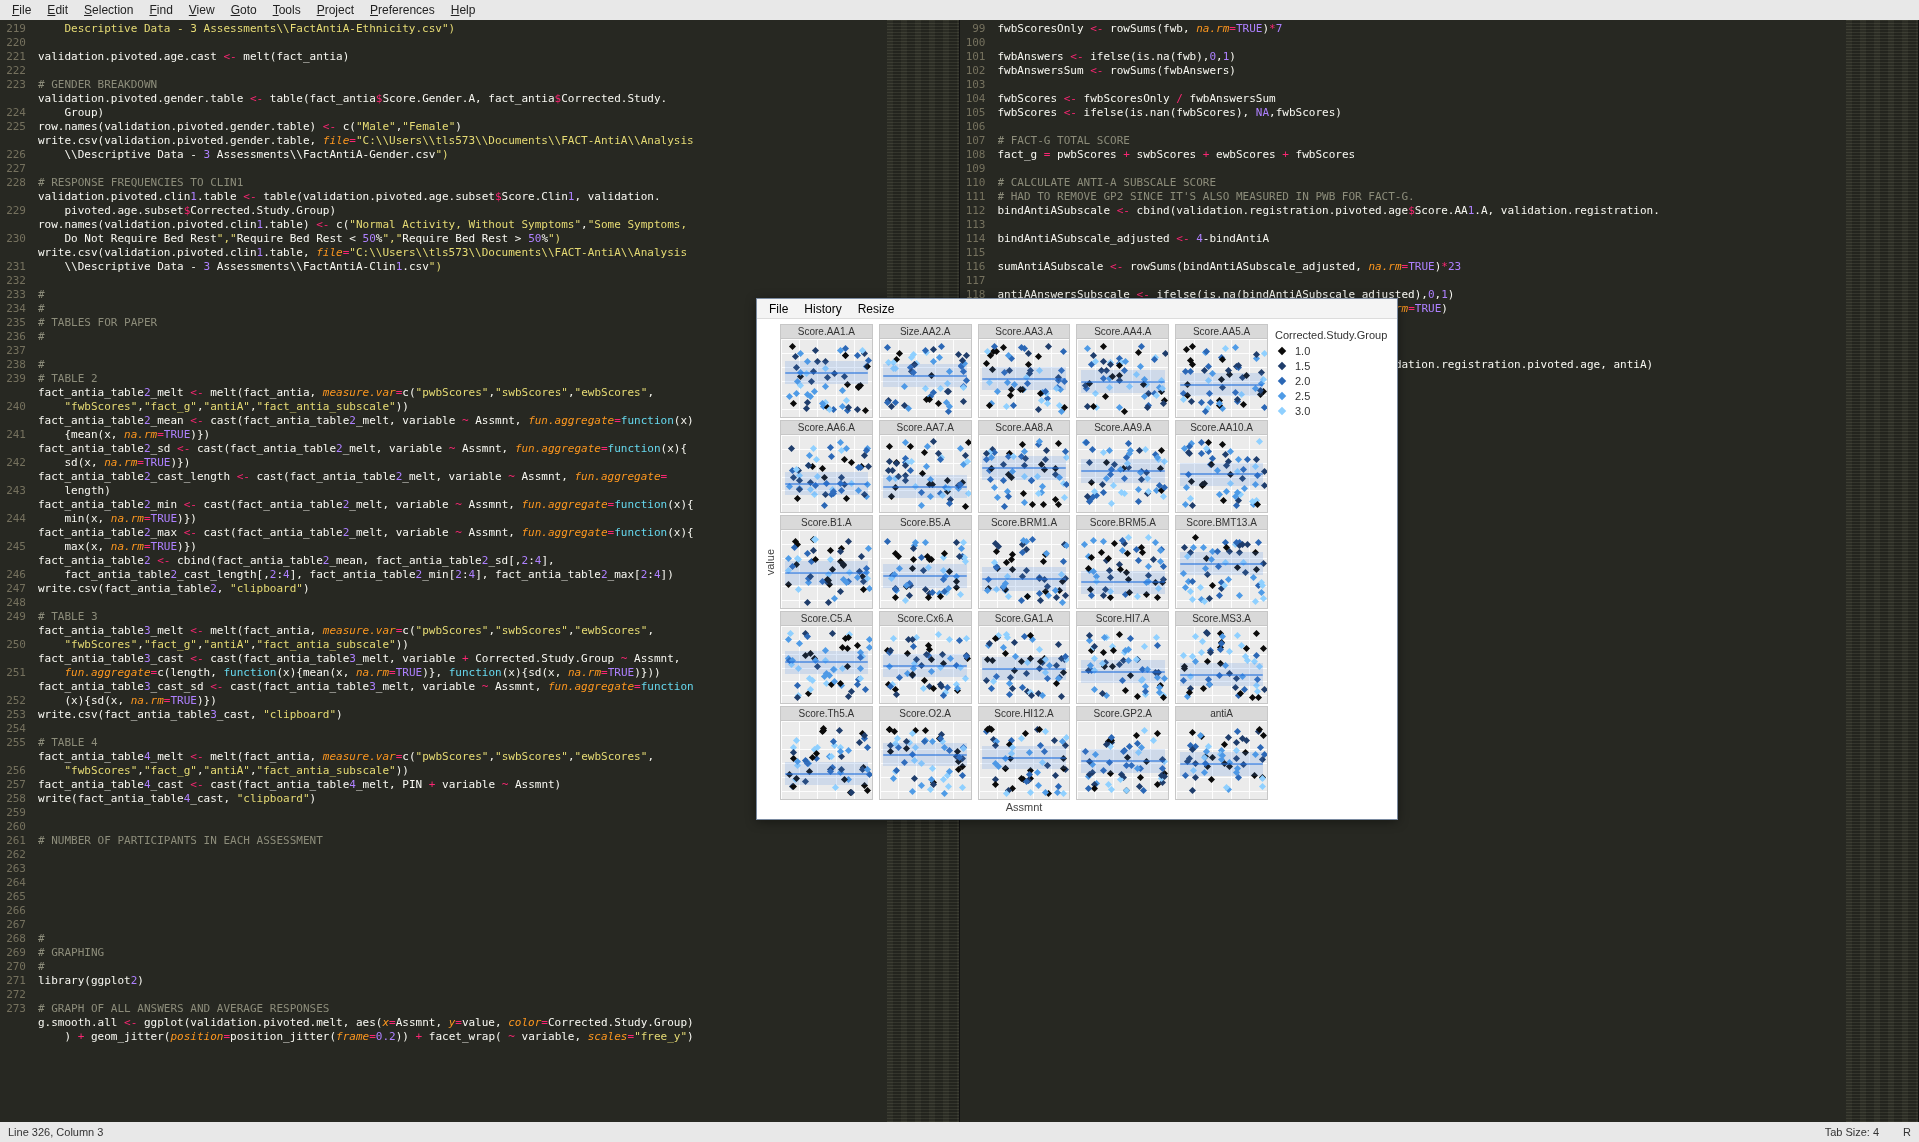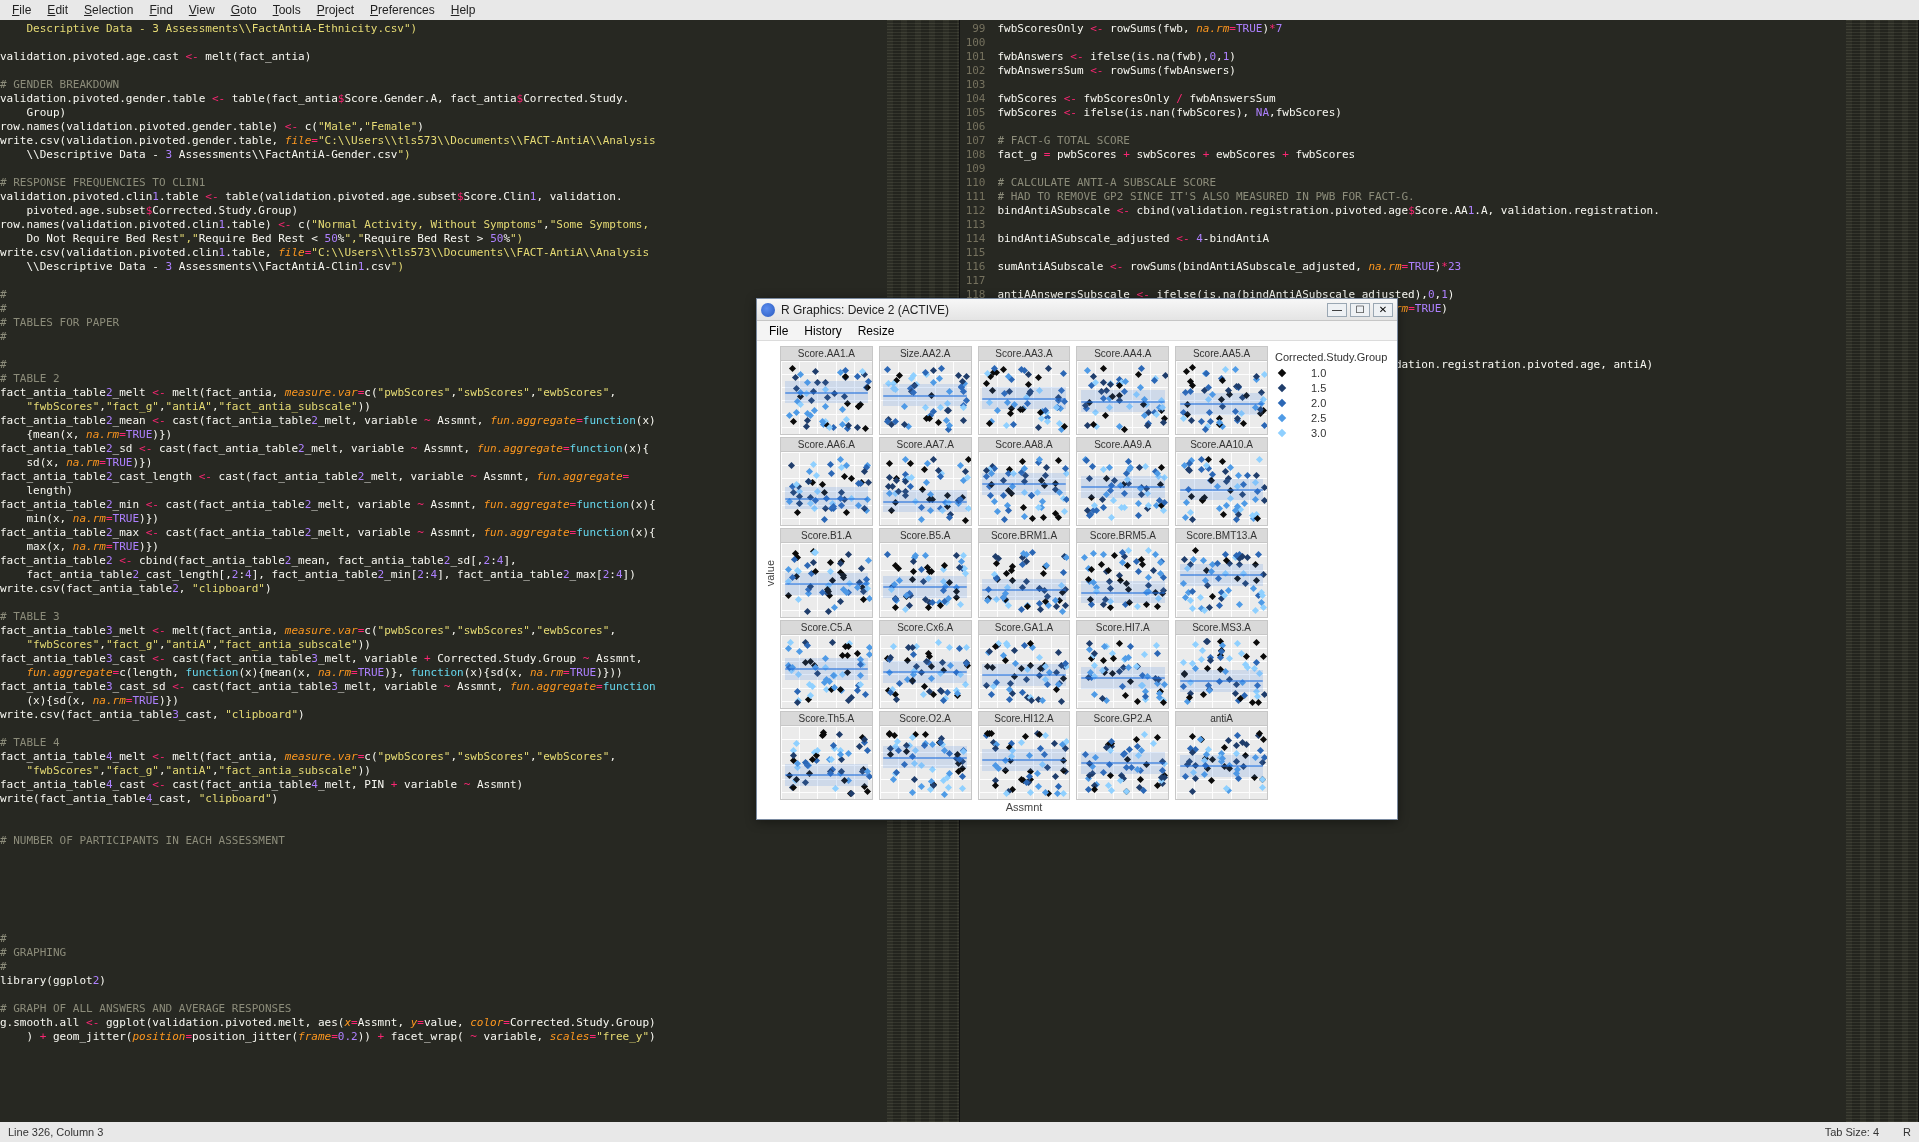--- a/index.html
+++ b/index.html
@@ -203,21 +203,21 @@
 .smooth { position:absolute; left:4%; right:4%; height:2px; background: rgba(30,110,220,0.55); border-radius:2px; }
 .smooth-band { position:absolute; left:4%; right:4%; background: rgba(80,140,230,0.18); }
 .yticks { position:absolute; left:-16px; top:0; bottom:0; width:16px; font-size:8px; color:#555; display:flex; flex-direction:column; justify-content:space-between; padding:2px 0; text-align:right; }
 
 .legend {
   width: 120px;
   padding: 6px 4px;
   font-size: 11px;
 }
 .legend .lh { color:#333; margin-bottom:4px; }
-.legend .li { display:flex; align-items:center; gap:22px; margin:3px 0; color:#333;}
+.legend .li { display:flex; align-items:center; gap:6px; margin:3px 0; color:#333;}
 .legend .sw { width:14px; height:10px; position:relative; }
 .legend .sw::after { content:""; position:absolute; left:4px; top:2px; width:6px; height:6px; transform:rotate(45deg); }
 </style>
 </head>
 <body>
 
 <div class="menubar" id="menubar">
     <span>File</span>
     <span>Edit</span>
     <span>Selection</span>
@@ -228,20 +228,95 @@
     <span>Project</span>
     <span>Preferences</span>
     <span>Help</span>
   </div>
 
 <div class="main">
 
 
   <div class="editors">
     <div class="pane">
+      <div class="gutter" id="gutterL">
+          <pre style="margin:0">219
+220
+221
+222
+223
+
+224
+225
+
+226
+227
+228
+
+229
+
+230
+
+231
+232
+233
+234
+235
+236
+237
+238
+239
+
+240
+
+241
+
+242
+
+243
+
+244
+
+245
+
+246
+247
+248
+249
+
+250
+
+251
+
+252
+253
+254
+255
+
+256
+257
+258
+259
+260
+261
+262
+263
+264
+265
+266
+267
+268
+269
+270
+271
+272
+273
+
+</pre>
+        </div>
       <div class="code" id="codeL"><pre style="margin:0"><span class="c-str">    Descriptive Data - 3 Assessments\\FactAntiA-Ethnicity.csv")</span>
 
 validation.pivoted.age.cast <span class="c-op">&lt;-</span> melt(fact_antia)
 
 <span class="c-comment"># GENDER BREAKDOWN</span>
 validation.pivoted.gender.table <span class="c-op">&lt;-</span> table(fact_antia<span class="c-op">$</span>Score.Gender.A, fact_antia<span class="c-op">$</span>Corrected.Study.
     Group)
 row.names(validation.pivoted.gender.table) <span class="c-op">&lt;-</span> c(<span class="c-str">"Male"</span>,<span class="c-str">"Female"</span>)
 write.csv(validation.pivoted.gender.table, <span class="c-arg">file</span><span class="c-op">=</span><span class="c-str">"C:\\Users\\tls573\\Documents\\FACT-AntiA\\Analysis</span>
     \\Descriptive Data - <span class="c-num">3</span> Assessments\\FactAntiA-Gender.csv<span class="c-str">")</span>
@@ -374,27 +449,20 @@
 
 <div class="statusbar">
   <span>Line 326, Column 3</span>
   <span class="right">
     <span>Tab Size: 4</span>
     <span>R</span>
   </span>
 </div>
 
 <div class="plotwin">
-  <div class="titlebar">
-    <div class="ricon"></div>
-    <div class="title">R Graphics: Device 2 (ACTIVE)</div>
-    <div class="winbtn">—</div>
-    <div class="winbtn">☐</div>
-    <div class="winbtn">✕</div>
-  </div>
   <div class="plotmenu" id="plotmenu">
       <span>File</span>
       <span>History</span>
       <span>Resize</span>
     </div>
   <div class="plotbody">
     <div class="plotarea">
       <div class="facet-grid" id="facets">
         <div class="ylab-col">
             <div class="ylab">value</div>

